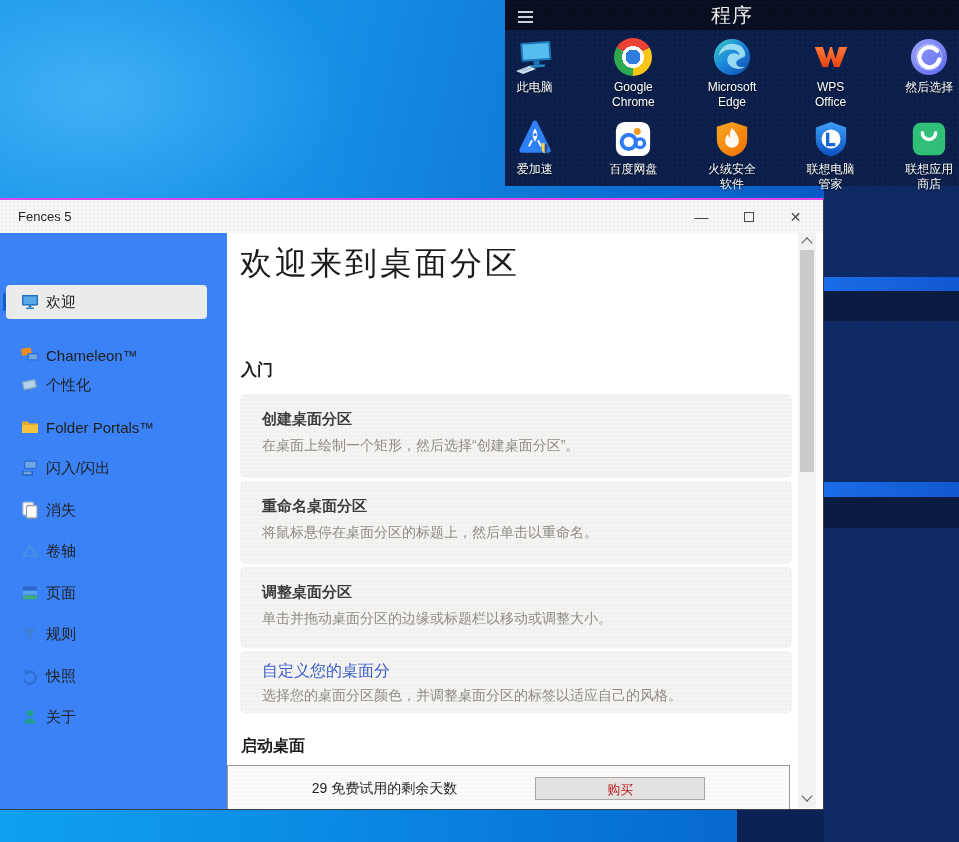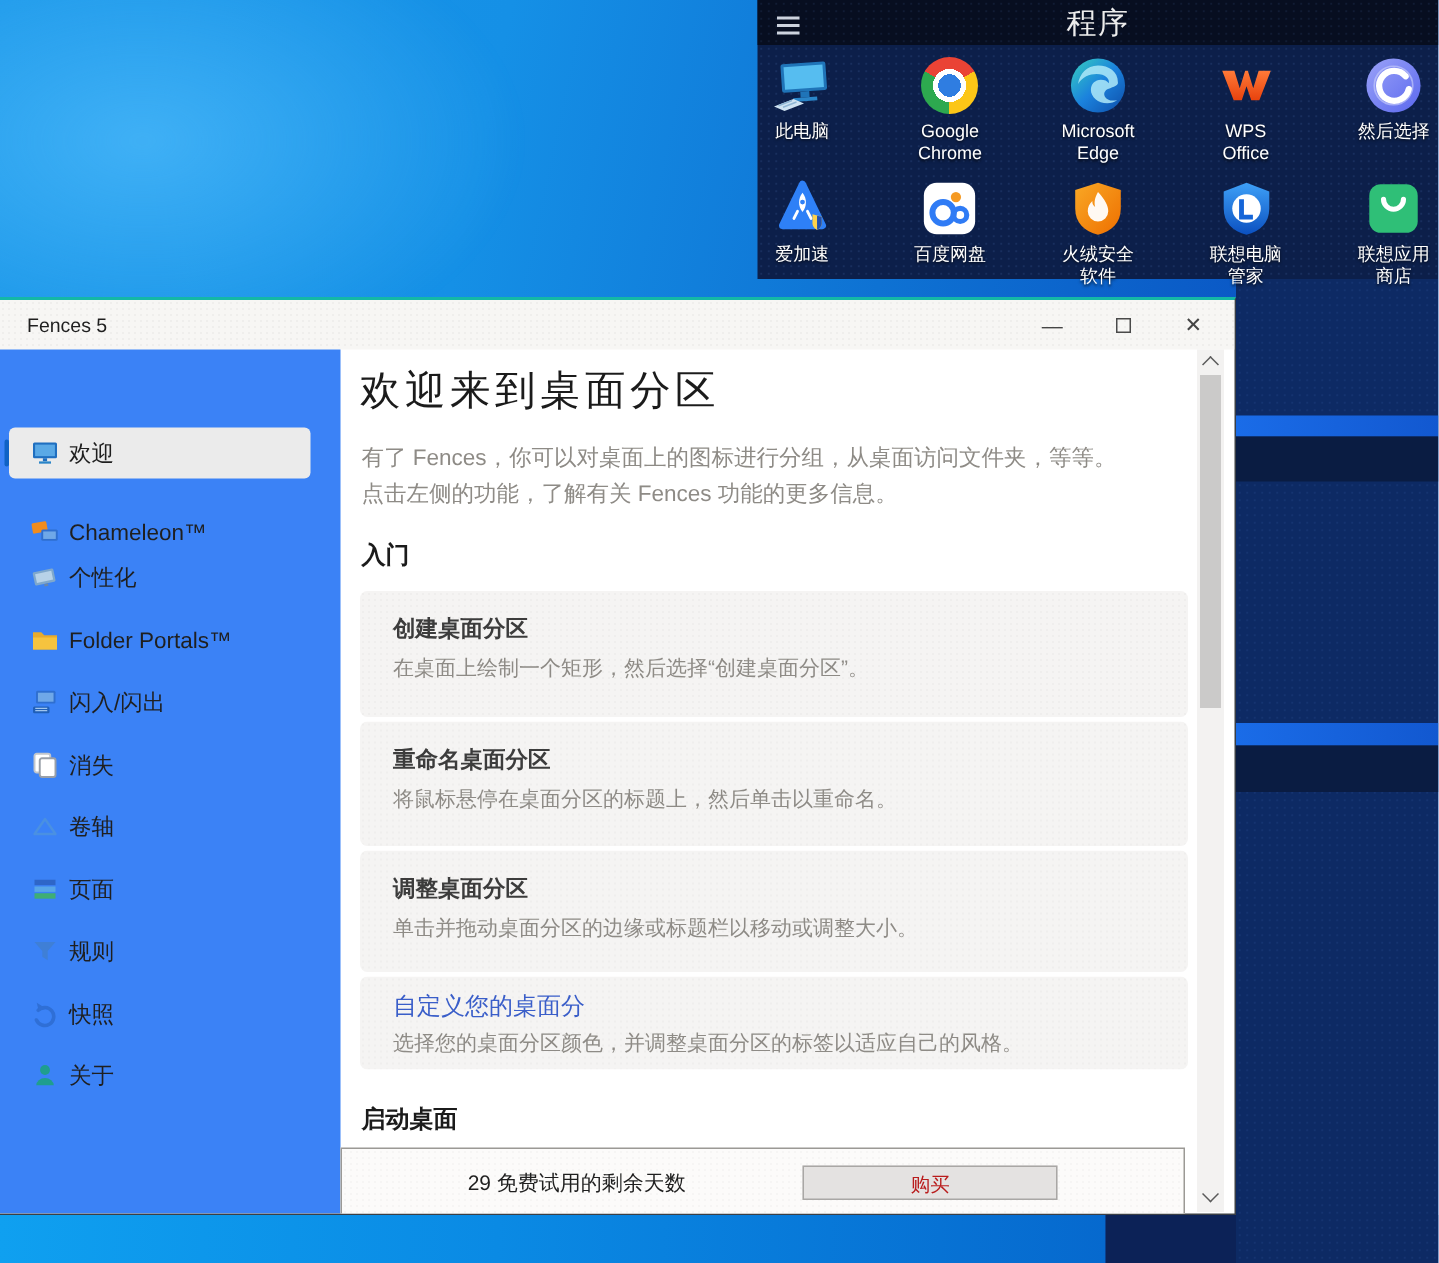--- a/index.html
+++ b/index.html
@@ -41,41 +41,41 @@
   .app .glyph { height:42px; display:flex; align-items:center; justify-content:center; }
   .app .app-label { margin-top:2px; color:#fff; font-size:12px; line-height:1.25; text-align:center;
     text-shadow:0 1px 2px rgba(0,0,0,.8); max-width:86px; }
   .app.wrap2 .app-label { max-width:64px; }
   .icon-chrome { width:38px; height:38px; border-radius:50%;
     background:radial-gradient(circle,#2f7de1 0 7.5px,#ffffff 7.5px 11px,rgba(0,0,0,0) 11px),
                conic-gradient(from 60deg,#fcc617 0 120deg,#2da94f 120deg 240deg,#ea4335 240deg 360deg); }
 
   
   .window { position:absolute; left:0; top:198px; width:824px; height:612px; background:#ffffff;
-    border-top:2px solid #14b8a6; border-right:1px solid #3a3f45; border-bottom:1px solid #3a3f45; overflow:hidden; }
+    border-top:2px solid #d946ef; border-right:1px solid #3a3f45; border-bottom:1px solid #3a3f45; overflow:hidden; }
   .titlebar { position:absolute; left:0; top:0; width:100%; height:33px; background:#f7f6f4;
     background-image:radial-gradient(rgba(0,0,0,.03) .8px, transparent .9px); background-size:4px 4px; }
   .win-title { position:absolute; left:18px; top:0; line-height:33px; font-size:13px; color:#1f1f1f; }
   .controls { position:absolute; right:4px; top:0; height:33px; display:flex; }
   .ctrl { width:47px; height:33px; display:flex; align-items:center; justify-content:center;
     color:#454545; font-size:14px; cursor:pointer; }
   .max-box { width:10px; height:10px; border:1.4px solid #4a4a4a; }
 
   
   .sidebar { position:absolute; left:0; top:33px; width:227px; bottom:0; background:#3b82f6; }
   .side-item { position:absolute; left:6px; width:201px; height:34px; display:flex; align-items:center;
     cursor:pointer; border-radius:4px; }
   .side-item.selected { background:#ebebeb; }
   .accent { position:absolute; left:-3px; top:8px; width:3px; height:18px; background:#0f62c5; border-radius:2px; }
   .side-icon { position:absolute; left:14px; width:20px; height:20px; }
   .side-label { position:absolute; left:40px; font-size:15px; color:#1f1f1f; white-space:nowrap; }
 
   
   .h1 { position:absolute; left:240px; top:42px; font-family:"Liberation Serif","DejaVu Serif",serif;
-    font-size:27px; font-weight:400; color:#1b1b1b; letter-spacing:3px; }
+    font-size:32px; font-weight:400; color:#1b1b1b; letter-spacing:3px; }
   .intro { position:absolute; left:241px; top:94px; font-size:15px; line-height:23.5px; color:#8e8b86; }
   .sec-title { position:absolute; left:241px; font-size:16px; font-weight:bold; color:#1b1b1b; }
   .sec-title.s1 { top:160px; }
   .sec-title.s2 { top:536px; }
   .card { position:absolute; left:240px; width:552px; background:#f5f4f3; border-radius:5px; padding:16px 22px 0;
     background-image:radial-gradient(rgba(0,0,0,.025) .8px, transparent .9px); background-size:4px 4px; }
   .card1 { top:194px; height:84px; } .card2 { top:281px; height:83px; }
   .card3 { top:367px; height:81px; } .card4 { top:451px; height:62px; padding-top:10px; }
   .card-title { font-size:15px; font-weight:bold; color:#3c3c3c; }
   .card-desc { margin-top:8px; font-size:14px; color:#8e8b86; }
@@ -385,24 +385,20 @@
           <svg width="20" height="20" viewBox="0 0 20 20">
             <circle cx="10" cy="6.3" r="3.3" fill="#1f9e8e"></circle>
             <path d="M4.2 16.5 a5.8 4.8 0 0 1 11.6 0 Z" fill="#1f9e8e"></path>
           </svg>
         </span>
         <span class="side-label">关于</span>
       </div>
     </div>
 
     <div class="h1">欢迎来到桌面分区</div>
-    <div class="intro">
-      <div>有了 Fences，你可以对桌面上的图标进行分组，从桌面访问文件夹，等等。</div>
-      <div>点击左侧的功能，了解有关 Fences 功能的更多信息。</div>
-    </div>
 
     <div class="sec-title s1">入门</div>
 
     <div class="card card1">
       <div class="card-title">创建桌面分区</div>
       <div class="card-desc">在桌面上绘制一个矩形，然后选择“创建桌面分区”。</div>
     </div>
     <div class="card card2">
       <div class="card-title">重命名桌面分区</div>
       <div class="card-desc">将鼠标悬停在桌面分区的标题上，然后单击以重命名。</div>

